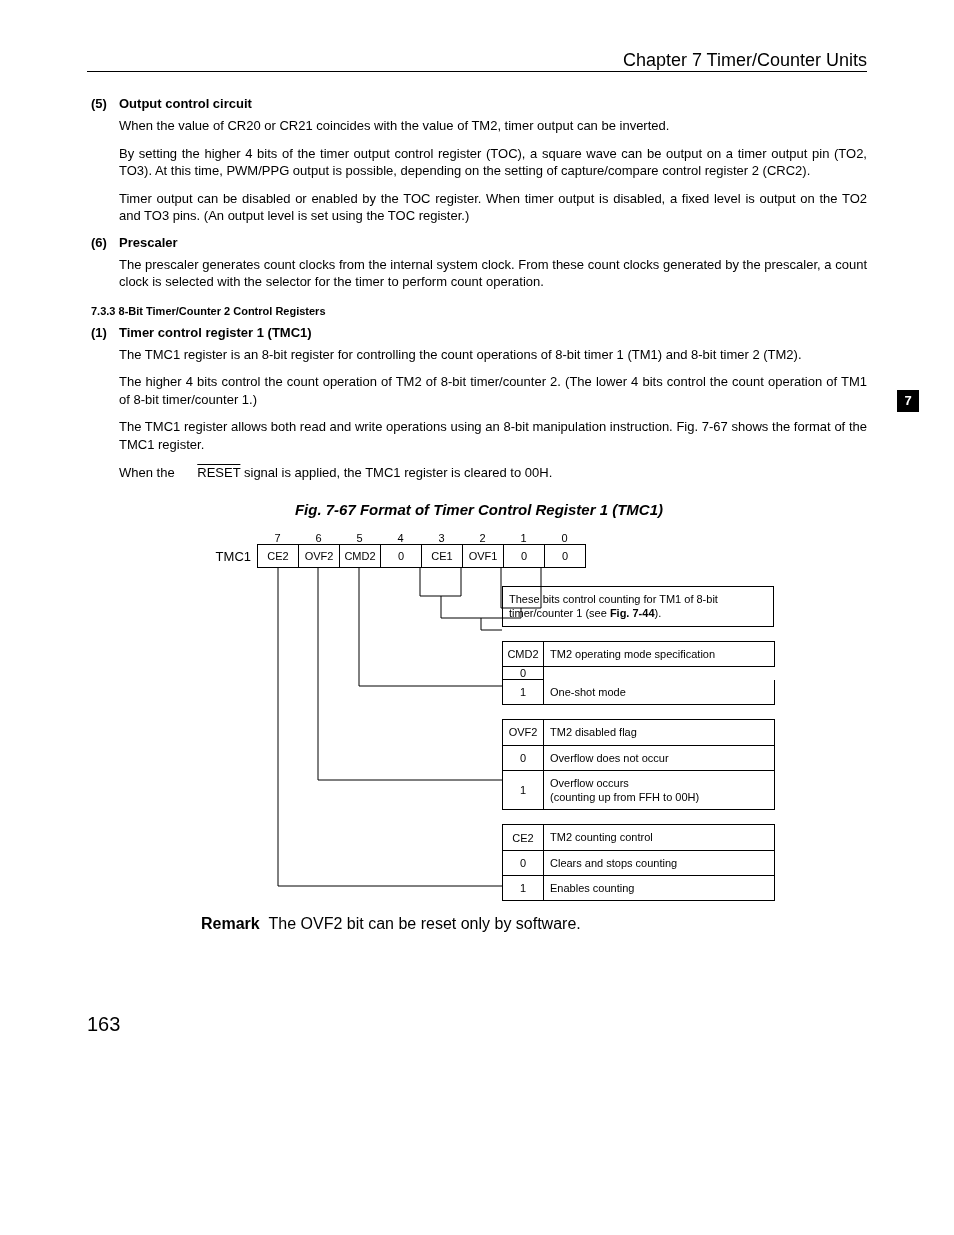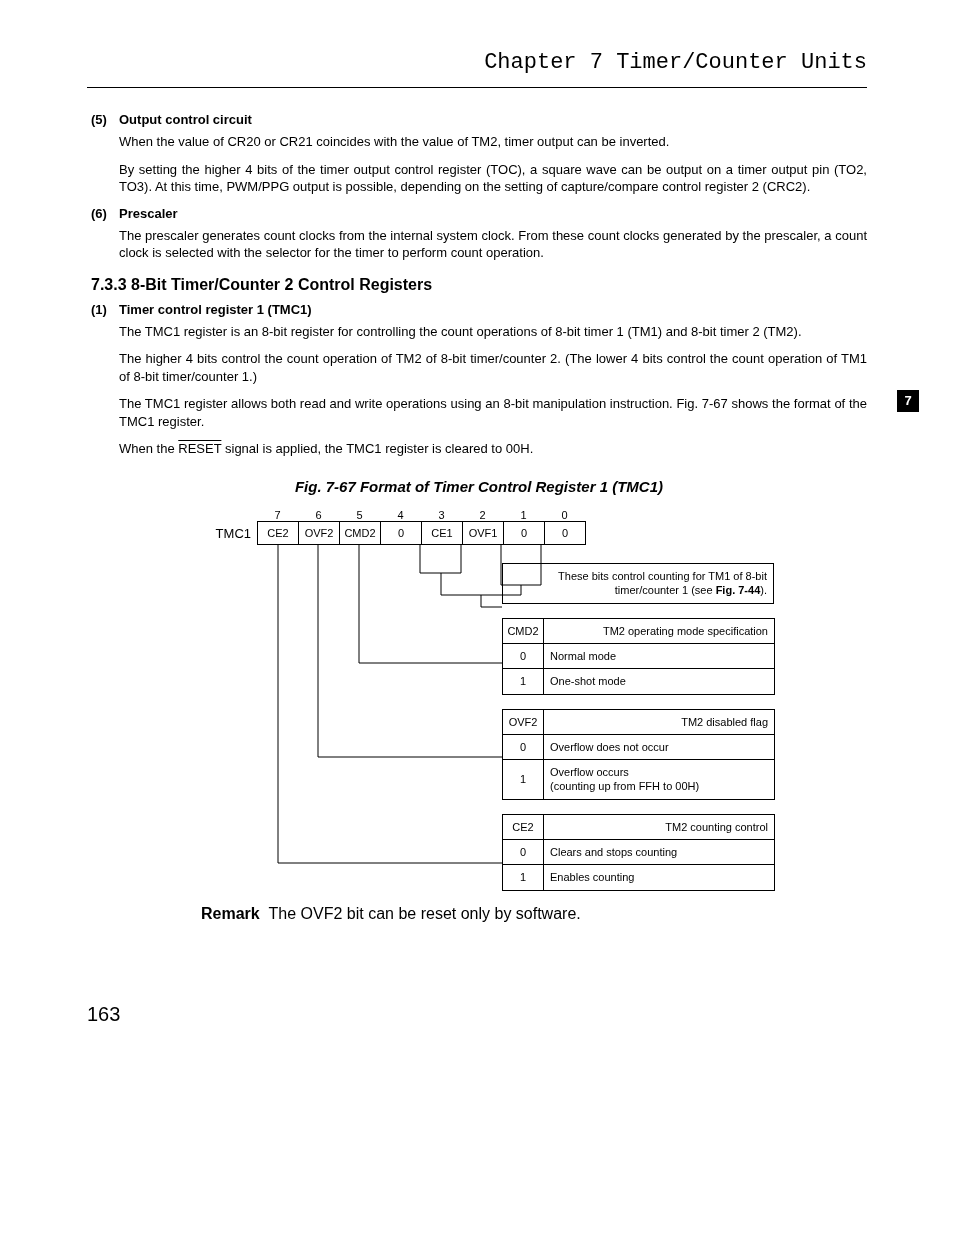--- a/index.html
+++ b/index.html
@@ -10,25 +10,23 @@
     color: #000;
     background: #fff;
   }
   .page {
     width: 780px;
     margin: 50px auto 0 auto;
     position: relative;
   }
   .header {
     text-align: right;
-    font-size: 22px;
+    font-size: 18px;
     border-bottom: 1px solid #000;
-    padding-bottom: 12px;
     margin-bottom: 24px;
-    font-family: Liberation Mono, monospace;
   }
   .side-tab {
     position: absolute;
     right: -52px;
     top: 340px;
     background: #000;
     color: #fff;
     width: 22px;
     height: 22px;
     text-align: center;
@@ -54,31 +52,32 @@
   }
   .para {
     margin-left: 28px;
     margin-bottom: 10px;
     text-align: justify;
     line-height: 1.35;
   }
   .subhead {
     font-weight: bold;
     margin: 14px 0 8px 0;
-    font-size: 16px;
+    font-size: 11px;
   }
   .fig-title {
     text-align: center;
     font-weight: bold;
     font-style: italic;
     margin: 20px 0 14px 0;
     font-size: 15px;
   }
   .overline {
     text-decoration: overline;
+    margin-left: 19px;
   }
 
   
   .reg-wrap {
     margin-left: 110px;
   }
   .bitnums {
     display: flex;
     margin-left: 56px;
     font-size: 11px;
@@ -131,21 +130,21 @@
   .dec-val {
     width: 218px;
     border: 1px solid #000;
     border-left: none;
     border-top: none;
     font-size: 11px;
     padding: 5px 6px;
     line-height: 1.3;
   }
   .dec-row.first .dec-key { border-top: 1px solid #000; }
-  .dec-row.first .dec-val { border-top: 1px solid #000; text-align: right; }
+  .dec-row.first .dec-val { border-top: 1px solid #000; }
   .dec-group { margin-bottom: 14px; }
 
   .remark {
     margin-left: 110px;
     font-size: 16px;
     margin-top: 12px;
   }
   .remark b { font-weight: bold; }
 
   .pagenum {
@@ -179,20 +178,21 @@
   <div class="side-tab">7</div>
 
   <div class="section">
 
     <div class="num-row">
       <div class="num-label">(5)</div>
       <div class="num-title">Output control circuit</div>
     </div>
     <div class="para">When the value of CR20 or CR21 coincides with the value of TM2, timer output can be inverted.</div>
     <div class="para">By setting the higher 4 bits of the timer output control register (TOC), a square wave can be output on a timer output pin (TO2, TO3).  At this time, PWM/PPG output is possible, depending on the setting of capture/compare control register 2 (CRC2).</div>
+    <div class="para">Timer output can be disabled or enabled by the TOC register.  When timer output is disabled, a fixed level is output on the TO2 and TO3 pins.  (An output level is set using the TOC register.)</div>
 
     <div class="num-row">
       <div class="num-label">(6)</div>
       <div class="num-title">Prescaler</div>
     </div>
     <div class="para">The prescaler generates count clocks from the internal system clock.  From these count clocks generated by the prescaler, a count clock is selected with the selector for the timer to perform count operation.</div>
 
     <div class="subhead">7.3.3  8-Bit Timer/Counter 2 Control Registers</div>
 
     <div class="num-row">
@@ -268,21 +268,20 @@
         </div>
       </div>
 
       <div class="dec-group">
         <div class="dec-row first">
           <div class="dec-key">CMD2</div>
           <div class="dec-val">TM2 operating mode specification</div>
         </div>
         <div class="dec-row">
           <div class="dec-key">0</div>
-          <div class="dec-val">Normal mode</div>
         </div>
         <div class="dec-row">
           <div class="dec-key">1</div>
           <div class="dec-val">One-shot mode</div>
         </div>
       </div>
 
       <div class="dec-group">
         <div class="dec-row first">
           <div class="dec-key">OVF2</div>

